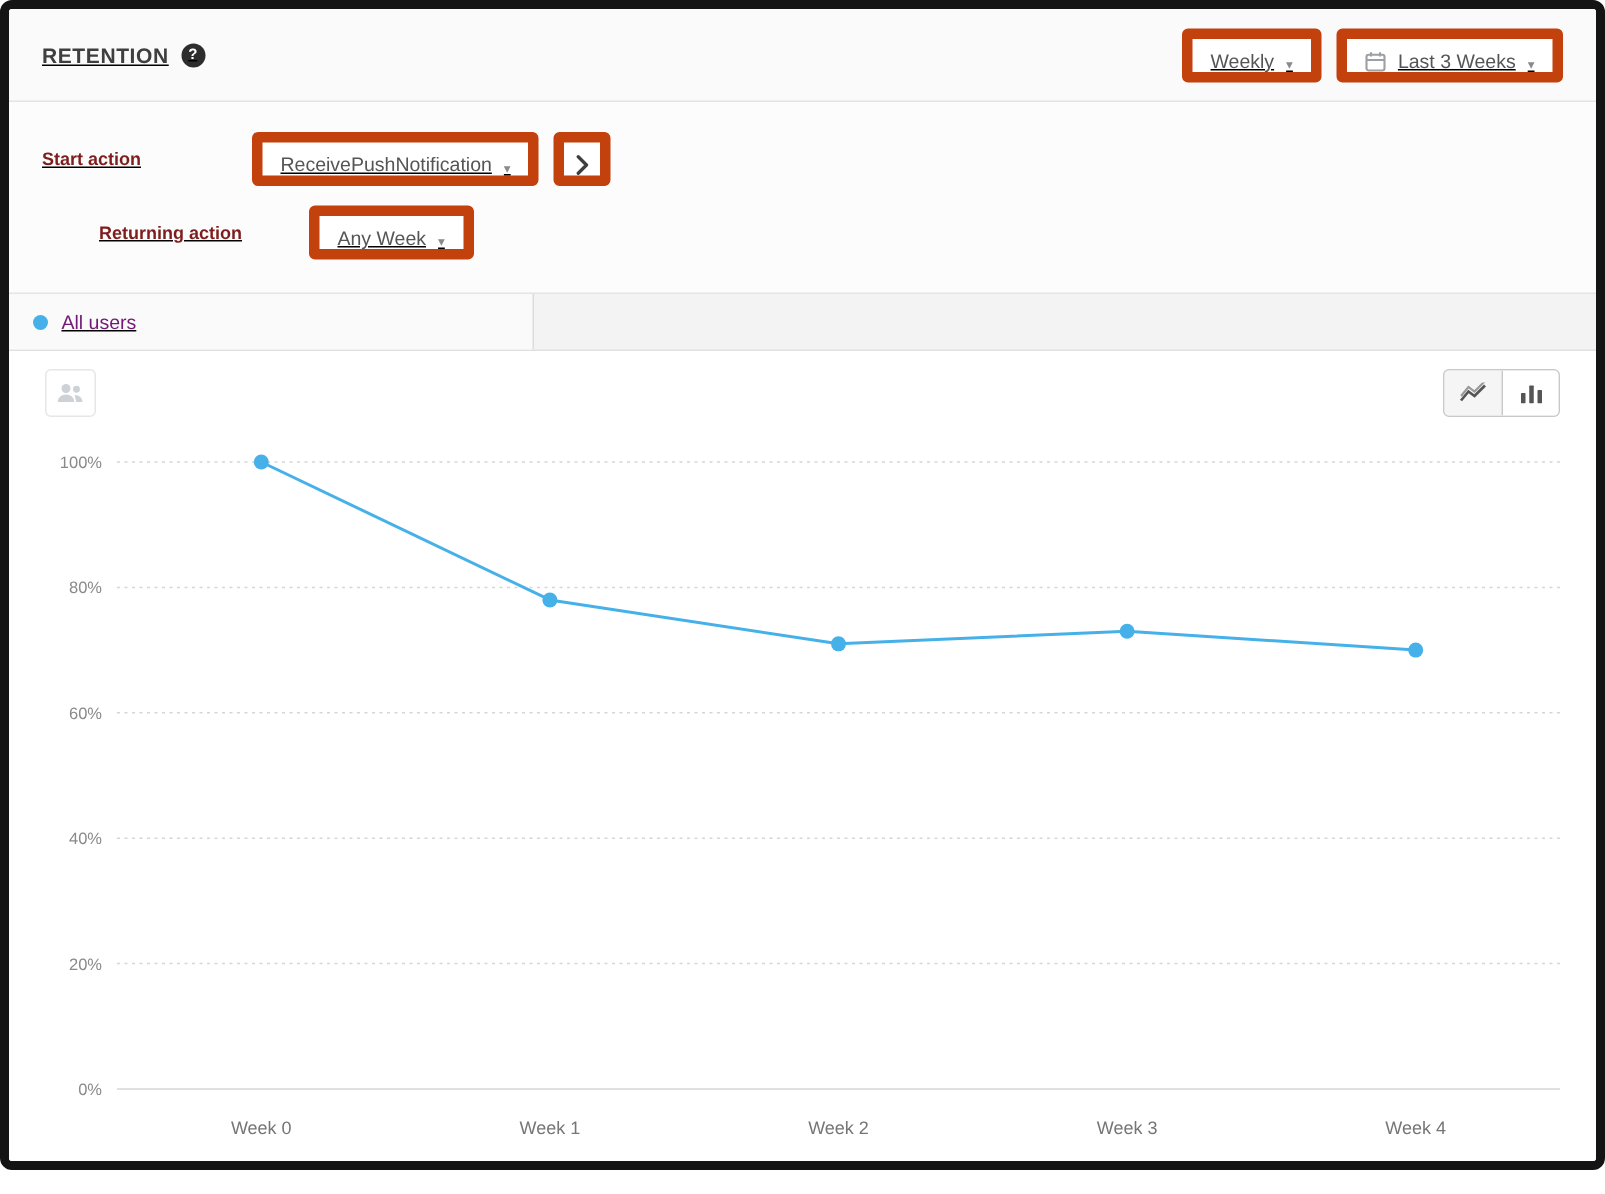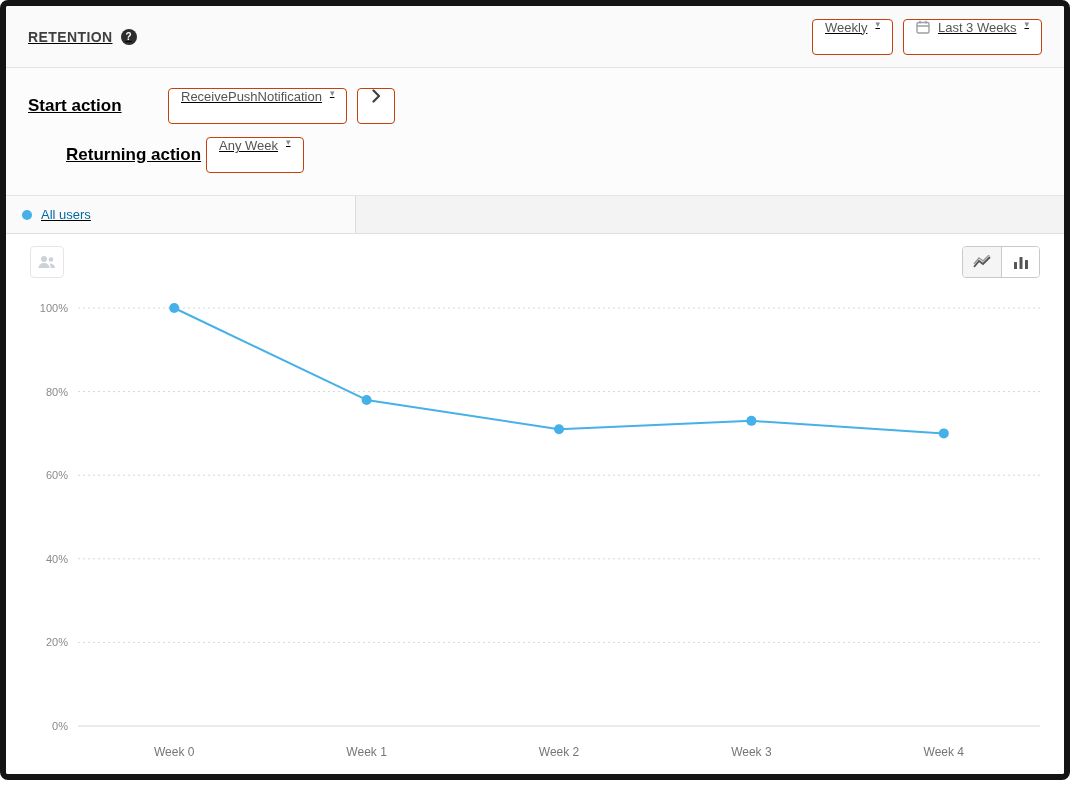--- a/index.html
+++ b/index.html
@@ -17,38 +17,38 @@
     padding:0 22px;
   }
   .header-left { display:flex; align-items:center; gap:8px; }
   .page-title { font-size:14px; font-weight:700; color:#3f3f3f; letter-spacing:.4px; }
   .help-icon {
     width:16px; height:16px; border-radius:50%; background:#2d2d2d; color:#fff;
     font-size:10px; font-weight:700; display:flex; align-items:center; justify-content:center;
   }
   .header-right { display:flex; gap:10px; }
   .btn {
-    display:inline-flex; align-items:flex-start; gap:8px;
-    background:#fff; border:1px solid #c2410c; border-radius:4px;
+    display:inline-flex; align-items:flex-end; gap:8px;
+    background:#fff; border:7px solid #c2410c; border-radius:4px;
     padding:0 12px; height:36px; font-size:13px; color:#555; cursor:pointer;
     font-family:"Liberation Sans", sans-serif;
   }
   .caret { font-size:9px; color:#8a8a8a; line-height:1; }
   
   .filters { background:#fcfcfc; border-bottom:1px solid #e4e4e4; padding:20px 22px 22px; }
   .filter-row { display:flex; align-items:center; }
   .filter-row + .filter-row { margin-top:13px;margin-left:38px; }
-  .filter-label { width:140px; font-size:17px; font-weight:700; color:#000000; }
+  .filter-label { width:140px; font-size:12px; font-weight:700; color:#7f1d1d; }
   .next-button { margin-left:10px; width:38px; justify-content:center; padding:0; }
   
   .tabbar { flex:0 0 38px; background:#f3f3f3; border-bottom:1px solid #e0e0e0; display:flex; }
   .tab {
     width:350px; background:#fafafa; border-right:1px solid #dcdcdc;
     display:flex; align-items:center; gap:9px; padding:0 16px;
-    font-size:13px; color:#0369a1; cursor:pointer;
+    font-size:13px; color:#701a75; cursor:pointer;
   }
   .tab-dot { width:10px; height:10px; border-radius:50%; background:#45b1e8; }
   
   .chart-panel { flex:1; background:#fff; padding:12px 24px 0; display:flex; flex-direction:column; }
   .chart-toolbar { display:flex; justify-content:space-between; align-items:flex-start; height:44px; }
   .icon-button {
     width:34px; height:32px; border:1px solid #e6e6e6; border-radius:4px; background:#fff;
     display:flex; align-items:center; justify-content:center; cursor:pointer;
   }
   .toggle-group { display:flex; border:1px solid #c9c9c9; border-radius:4px; overflow:hidden; background:#fff; }

